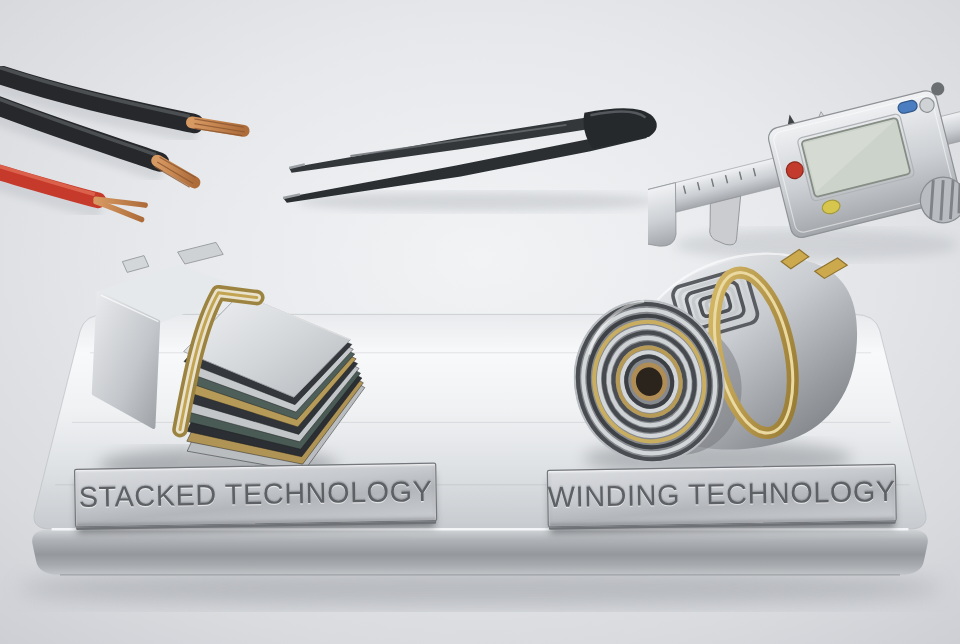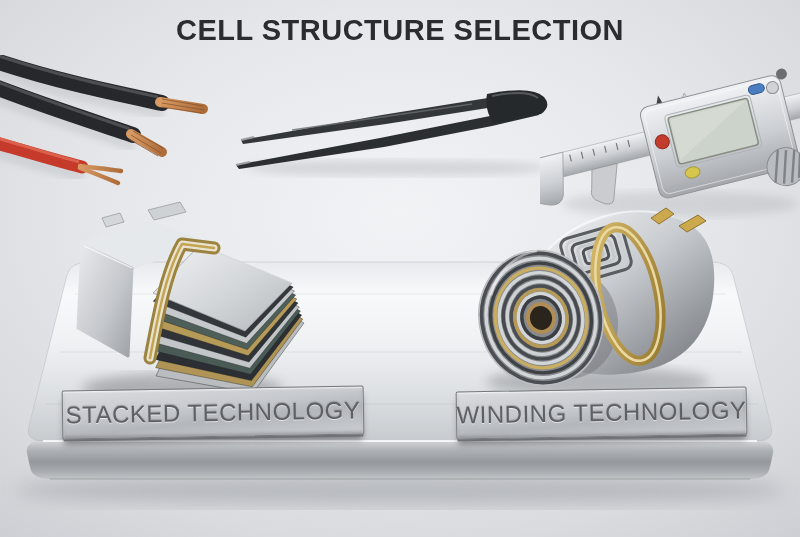--- a/index.html
+++ b/index.html
@@ -26,21 +26,20 @@
     font-size:24px;font-weight:normal;letter-spacing:0.5px;color:#5d6065;
     text-shadow:0 1px 0 rgba(255,255,255,.55), 0 -1px 1px rgba(70,73,77,.30);
     white-space:nowrap;
   }
 </style>
 </head>
 <body>
 
 <div class="scene">
 
-  <div class="abs title">CELL STRUCTURE SELECTION</div>
 
   <svg class="abs" style="left:0;top:55px;" width="215" height="140" viewBox="0 0 215 140">
     <defs>
       <linearGradient id="copperG" x1="0" y1="0" x2="1" y2="0">
         <stop offset="0" stop-color="#d89a63"></stop>
           <stop offset="1" stop-color="#ad6c3a"></stop>
       </linearGradient>
       <filter id="b3">
           <feGaussianBlur stdDeviation="3"></feGaussianBlur>
         </filter>

